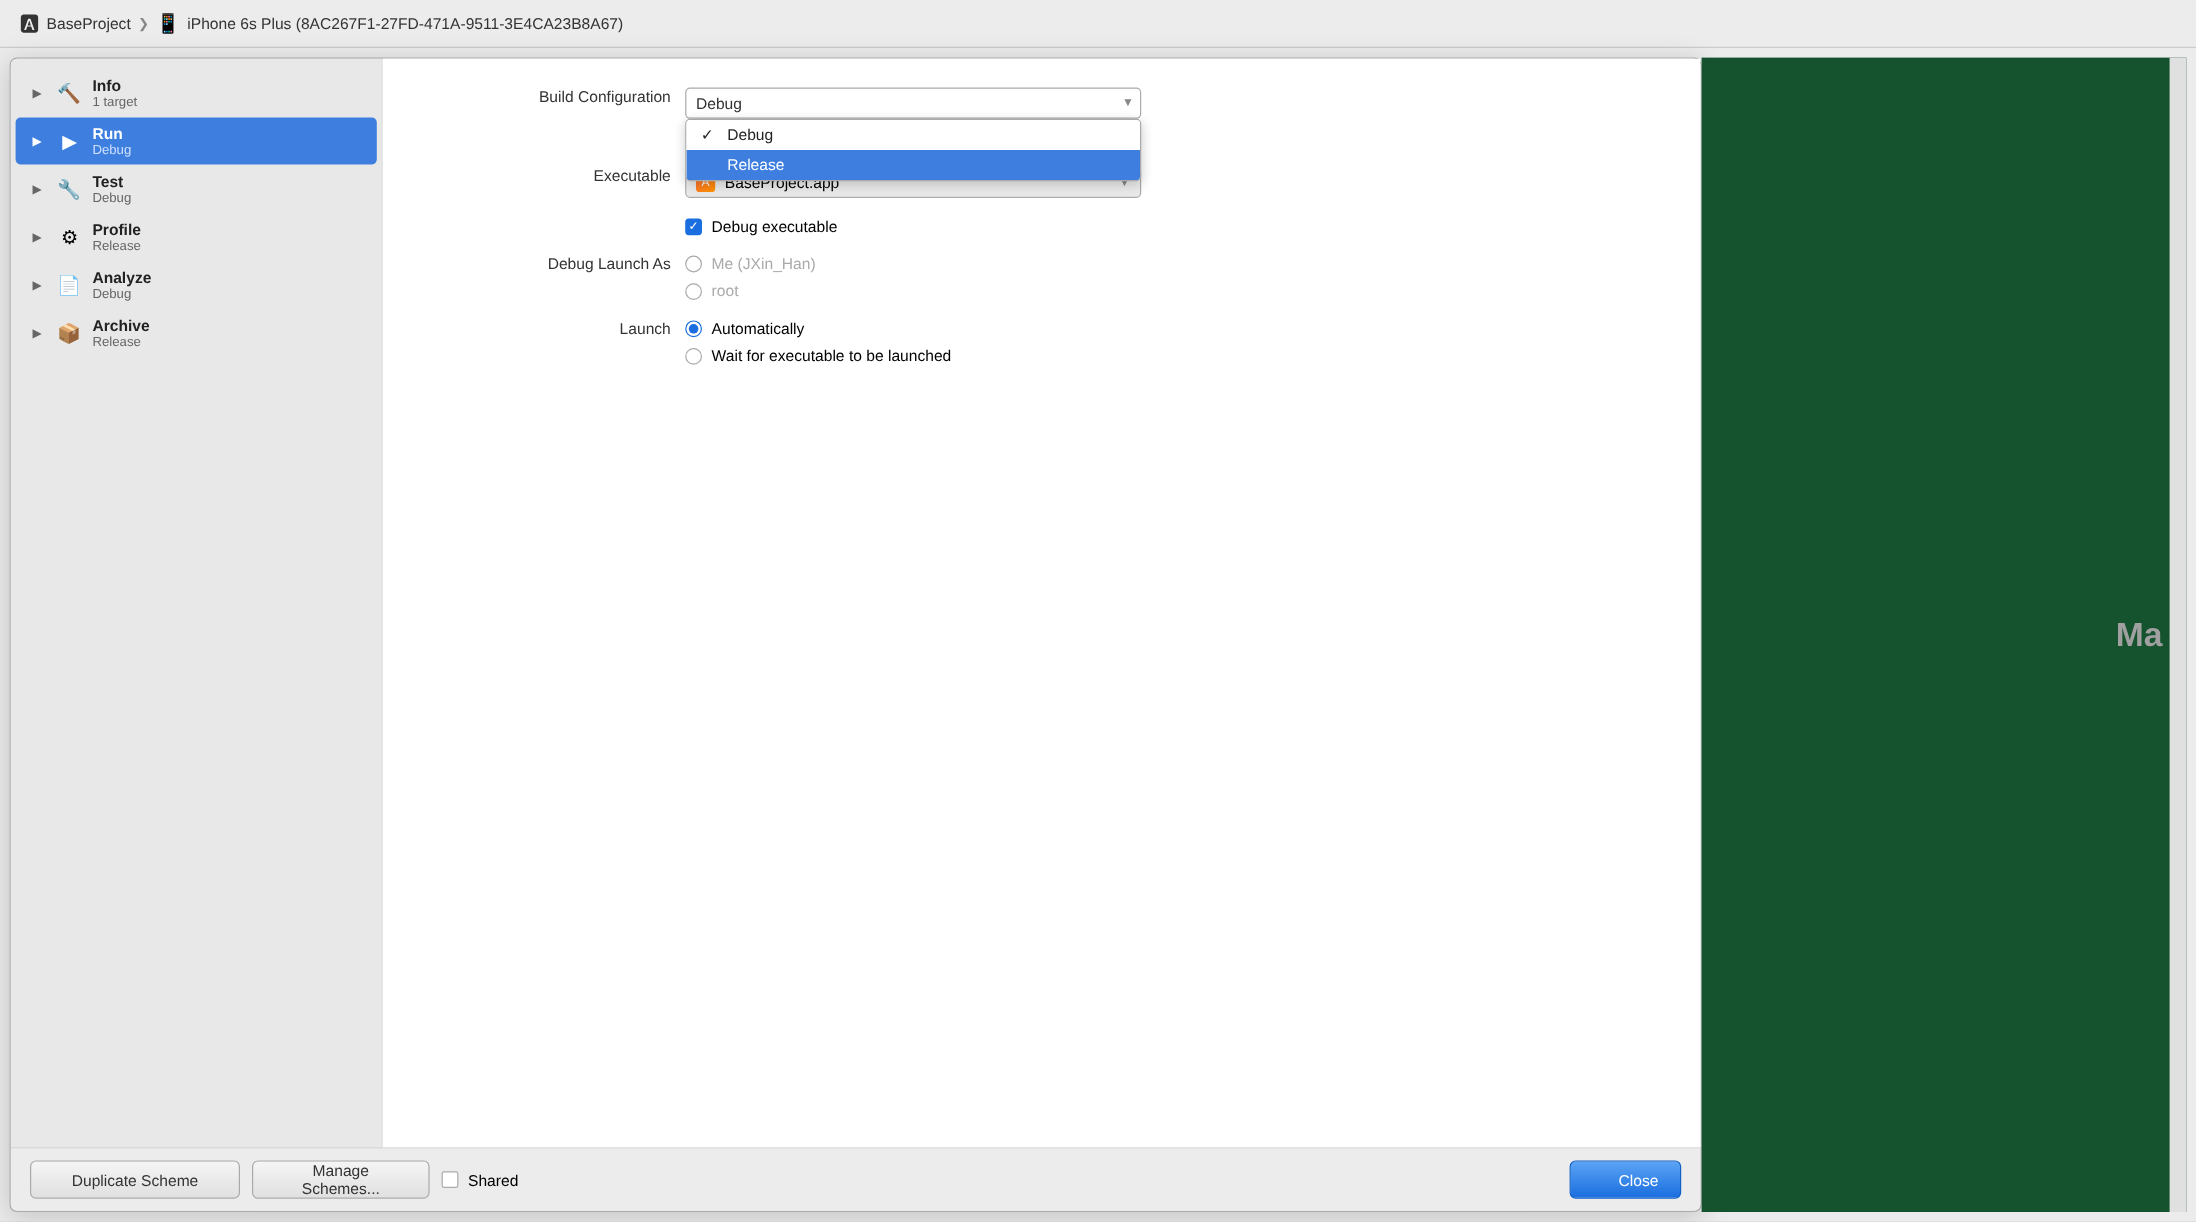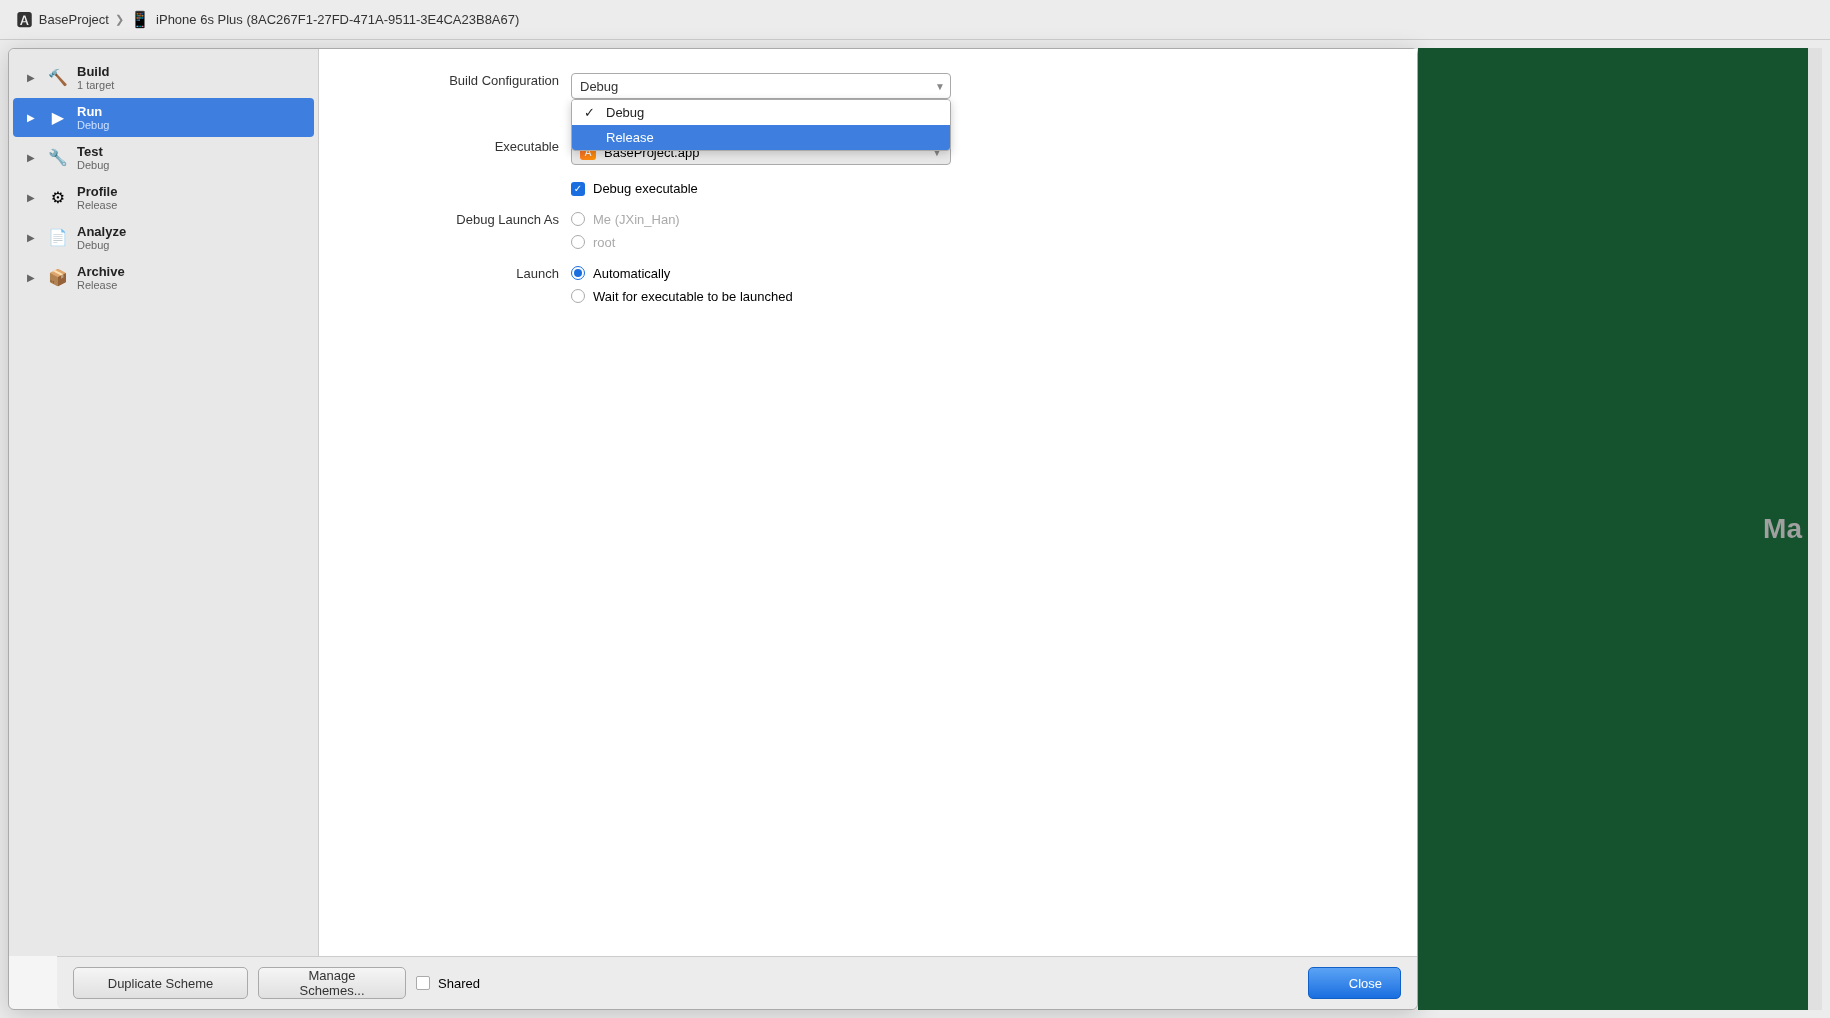--- a/index.html
+++ b/index.html
@@ -251,20 +251,21 @@
       font-size: 10px;
       flex-shrink: 0;
     }
     .radio-row {
       display: flex;
       flex-direction: column;
       gap: 8px;
     }
     .radio-item {
       display: flex;
+      align-items: center;
       gap: 8px;
     }
     .radio-circle {
       width: 14px;
       height: 14px;
       border-radius: 50%;
       border: 1.5px solid #aaa;
       background: white;
       display: inline-flex;
       align-items: center;
@@ -287,21 +288,20 @@
     }
     .dialog-footer {
       display: flex;
       align-items: center;
       padding: 10px 16px;
       background: #ececec;
       border-top: 1px solid #ccc;
       border-bottom-left-radius: 6px;
       border-bottom-right-radius: 6px;
       gap: 10px;
-      margin-left: 48px;
     }
     .btn {
       height: 32px;
       padding: 0 18px;
       border-radius: 5px;
       font-size: 13px;
       cursor: pointer;
       border: 1px solid #aaa;
       background: linear-gradient(#f5f5f5, #e0e0e0);
       color: #333;
@@ -373,21 +373,21 @@
   <div class="dialog">
 
     <div class="dialog-content">
 
       <div class="sidebar">
 
         <div class="sidebar-item">
           <span class="expand-arrow">▶</span>
           <span class="sidebar-item-icon">🔨</span>
           <div class="sidebar-item-text">
-            <span class="sidebar-item-label">Build</span>
+            <span class="sidebar-item-label">Info</span>
             <span class="sidebar-item-sub">1 target</span>
           </div>
         </div>
 
         <div class="sidebar-item active">
           <span class="expand-arrow" style="color:white;">▶</span>
           <span class="sidebar-item-icon" style="color:white;">▶</span>
           <div class="sidebar-item-text">
             <span class="sidebar-item-label">Run</span>
             <span class="sidebar-item-sub" style="color:#cde0ff;">Debug</span>

